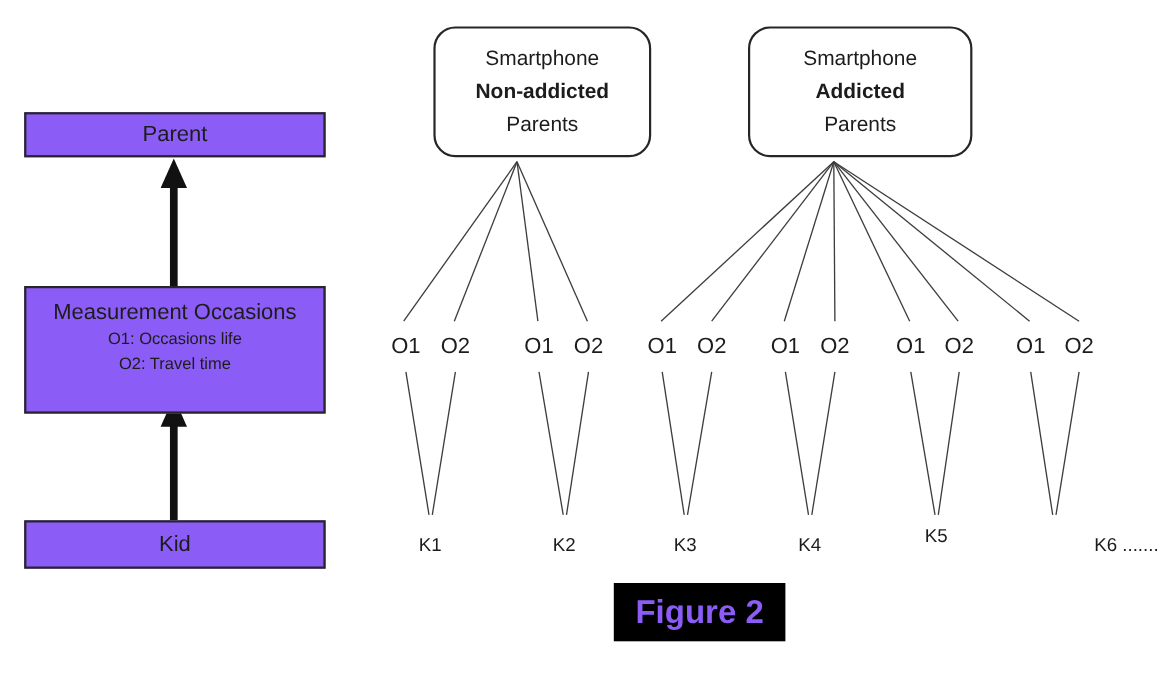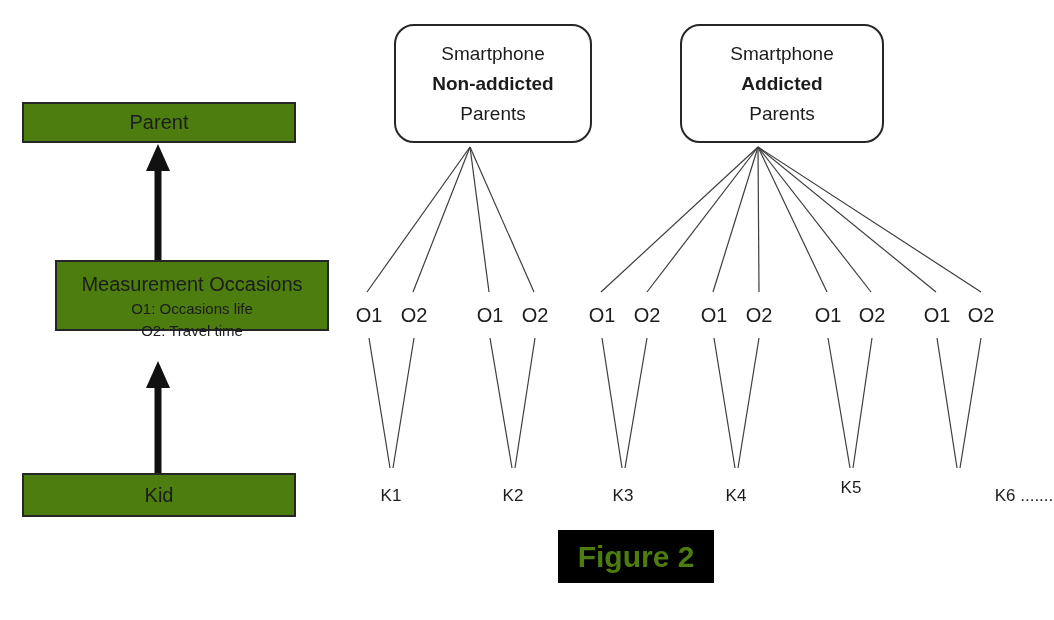--- a/index.html
+++ b/index.html
@@ -7,21 +7,21 @@
     position:relative;
     width:1054px;height:620px;
     background:#ffffff;
     font-family:"Liberation Sans", sans-serif;
     color:#1c1c1c;
     overflow:hidden;
   }
   .box{
     position:absolute;
     border:2px solid #262626;
-    background:#4d7c0f;
+    background:#8b5cf6;
     display:flex;align-items:center;justify-content:center;
     text-align:center;
     box-sizing:border-box;
   }
   .box-label{font-size:20px;}
   .meas{flex-direction:column;justify-content:flex-start;padding-top:8px;}
   .meas .title{font-size:20px;line-height:28px;}
   .meas .sub{font-size:15px;line-height:22px;}
   .round{
     position:absolute;
@@ -101,21 +101,21 @@
       <line x1="872" y1="338" x2="853" y2="468"></line>
       <line x1="937" y1="338" x2="957" y2="468"></line>
       <line x1="981" y1="338" x2="960" y2="468"></line>
     </g>
   </svg>
 
   <div class="box" style="left:22px;top:102px;width:274px;height:41px;">
     <span class="box-label">Parent</span>
   </div>
 
-  <div class="box meas" style="left:22px;top:260px;width:274px;height:71px;margin-left:33px;">
+  <div class="box meas" style="left:22px;top:260px;width:274px;height:116px;">
     <span class="title">Measurement Occasions</span>
     <span class="sub">O1: Occasions life</span>
     <span class="sub">O2: Travel time</span>
   </div>
 
   <div class="box" style="left:22px;top:473px;width:274px;height:44px;">
     <span class="box-label">Kid</span>
   </div>
 
   <div class="round" style="left:370px;top:24px;width:198px;height:119px;">
@@ -143,17 +143,17 @@
   <span class="o-label" style="left:937px;top:302px;">O1</span>
   <span class="o-label" style="left:981px;top:302px;">O2</span>
 
   <span class="k-label" style="left:391px;top:484px;">K1</span>
   <span class="k-label" style="left:513px;top:484px;">K2</span>
   <span class="k-label" style="left:623px;top:484px;">K3</span>
   <span class="k-label" style="left:736px;top:484px;">K4</span>
   <span class="k-label" style="left:851px;top:476px;">K5</span>
   <span class="k-label" style="left:1024px;top:484px;">K6 .......</span>
 
-  <div class="caption" style="left:558px;top:530px;width:156px;height:53px;background:#000000;color:#4d7c0f;">
+  <div class="caption" style="left:558px;top:530px;width:156px;height:53px;background:#000000;color:#8b5cf6;">
     <span>Figure 2</span>
   </div>
 
 </div>
 
 </body></html>

